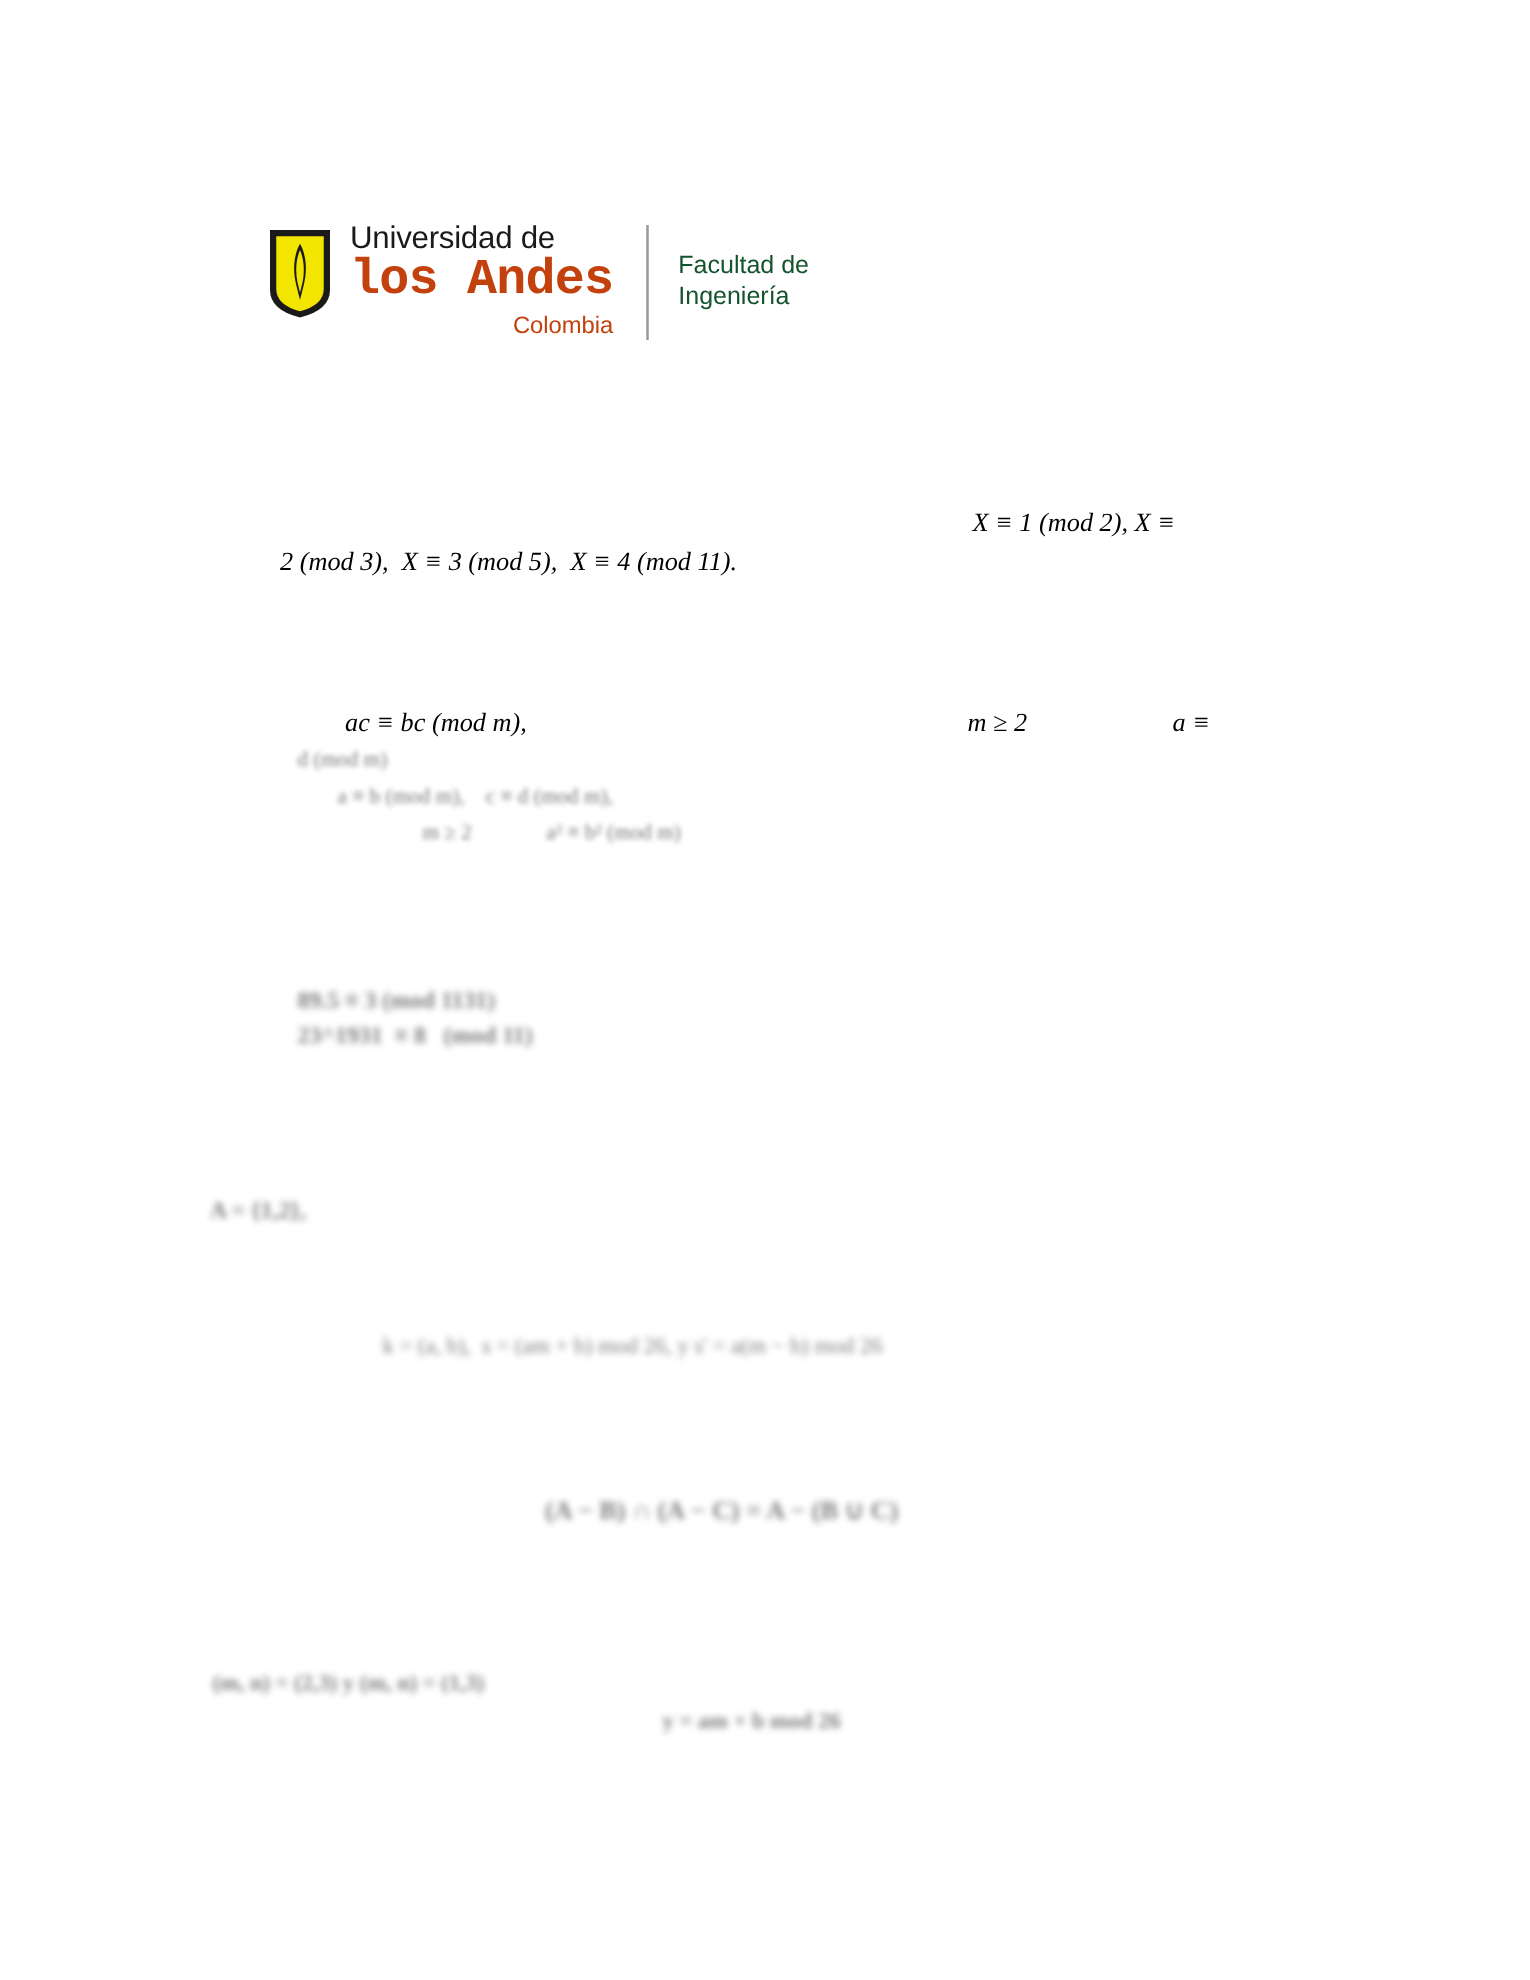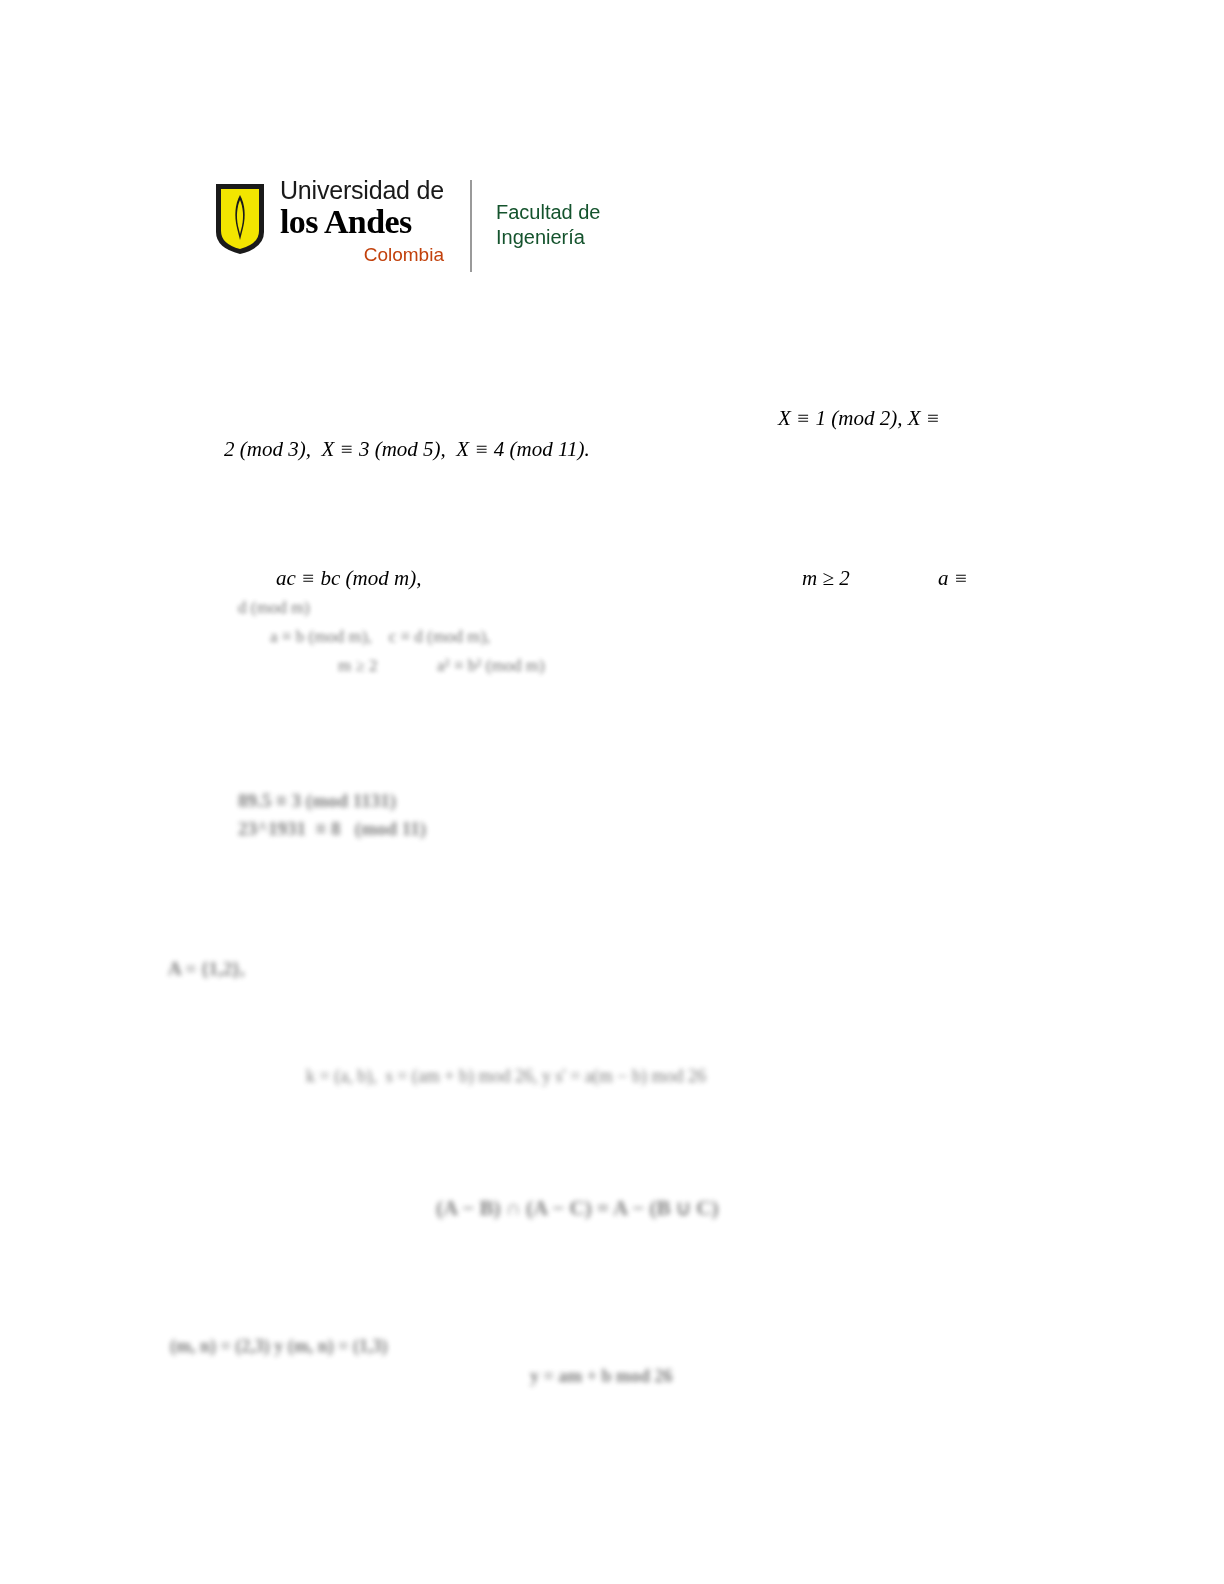--- a/index.html
+++ b/index.html
@@ -39,24 +39,24 @@
     flex-direction: column;
     line-height: 1;
   }
   .uni-line1 {
     font-family: "Liberation Sans", sans-serif;
     font-size: 25px;
     color: #1a1a1a;
     letter-spacing: -0.2px;
   }
   .uni-line2 {
-    font-family: Liberation Serif, serif;
-    font-size: 34px;
+    font-family: Liberation Mono, monospace;
+    font-size: 40px;
     font-weight: bold;
-    color: #000000;
+    color: #c2410c;
     letter-spacing: -0.6px;
     margin-top: 2px;
   }
   .uni-line3 {
     font-family: "Liberation Sans", sans-serif;
     font-size: 19px;
     color: #c2410c;
     align-self: flex-end;
     margin-top: 6px;
   }
@@ -83,21 +83,21 @@
     font-style: italic;
     font-size: 21px;
     color: #000000;
     white-space: pre;
   }
 
   #congr-line1 { left: 778px; top: 406px; }
   #congr-line2 { left: 224px; top: 437px; }
 
   #prop-a { left: 276px; top: 566px; }
-  #prop-b { left: 774px; top: 566px; margin-left: 28px; }
+  #prop-b { left: 774px; top: 566px; }
   #prop-c { left: 938px; top: 566px; }
 
   
   .blur {
     position: absolute;
     font-family: "Liberation Serif", serif;
     color: #4d4d4d;
     white-space: pre;
     filter: blur(2.1px);
     opacity: 0.78;

